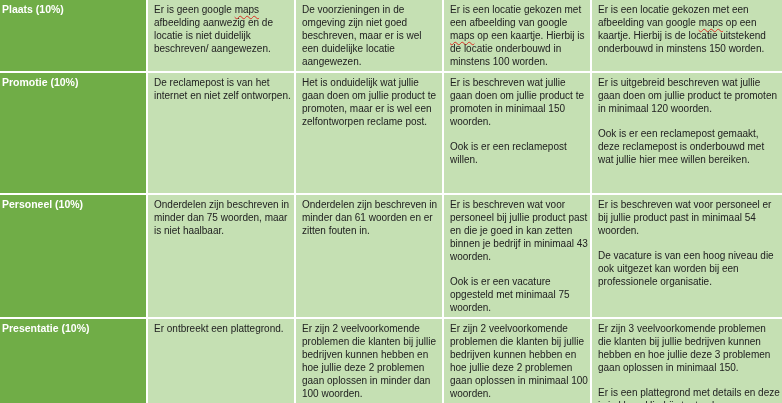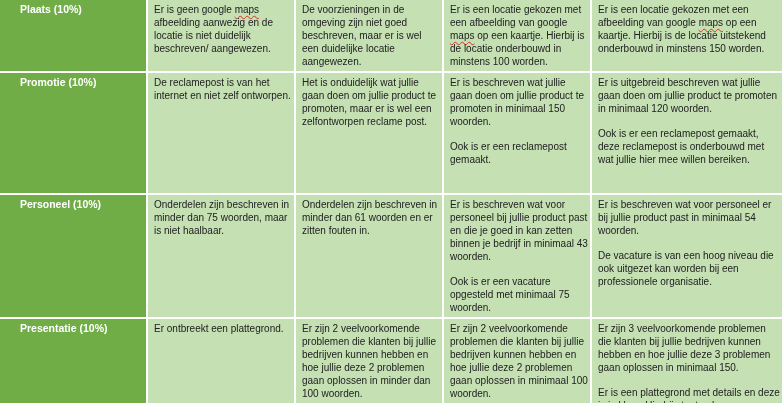--- a/index.html
+++ b/index.html
@@ -25,21 +25,21 @@
   .rubric-table tr:last-child > * { border-bottom: 0; }
   .rubric-table tr > *:first-child { border-left: 0; }
   .rubric-table tr > *:last-child { border-right: 0; }
 
   th.criterion {
     background: var(--header-green, #70ad47);
     color: var(--header-text, #ffffff);
     text-align: left;
     font-size: 10.5px;
     font-weight: 700;
-    padding: 3px 20px;
+    padding: 3px 2px;
     line-height: 13px;
   }
   td.level {
     background: var(--cell-green, #c5e0b3);
     color: var(--text-dark, #212121);
     font-size: 10px;
     line-height: 13px;
     padding: 3px 2px 3px 6px;
   }
   td.level p {
@@ -86,21 +86,21 @@
     <tr style="height:122px">
       <th class="criterion">Promotie (10%)</th>
       <td class="level">
         <p>De reclamepost is van het internet en niet zelf ontworpen.</p>
       </td>
       <td class="level">
         <p>Het is onduidelijk wat jullie gaan doen om jullie product te promoten, maar er is wel een zelfontworpen reclame post.</p>
       </td>
       <td class="level">
         <p>Er is beschreven wat jullie gaan doen om jullie product te promoten in minimaal 150 woorden.</p>
-        <p>Ook is er een reclamepost gemaakt.</p>
+        <p>Ook is er een reclamepost willen.</p>
       </td>
       <td class="level">
         <p>Er is uitgebreid beschreven wat jullie gaan doen om jullie product te promoten in minimaal 120 woorden.</p>
         <p>Ook is er een reclamepost gemaakt, deze reclamepost is onderbouwd met wat jullie hier mee willen bereiken.</p>
       </td>
     </tr>
 
     <tr style="height:103px">
       <th class="criterion">Personeel (10%)</th>
       <td class="level">

